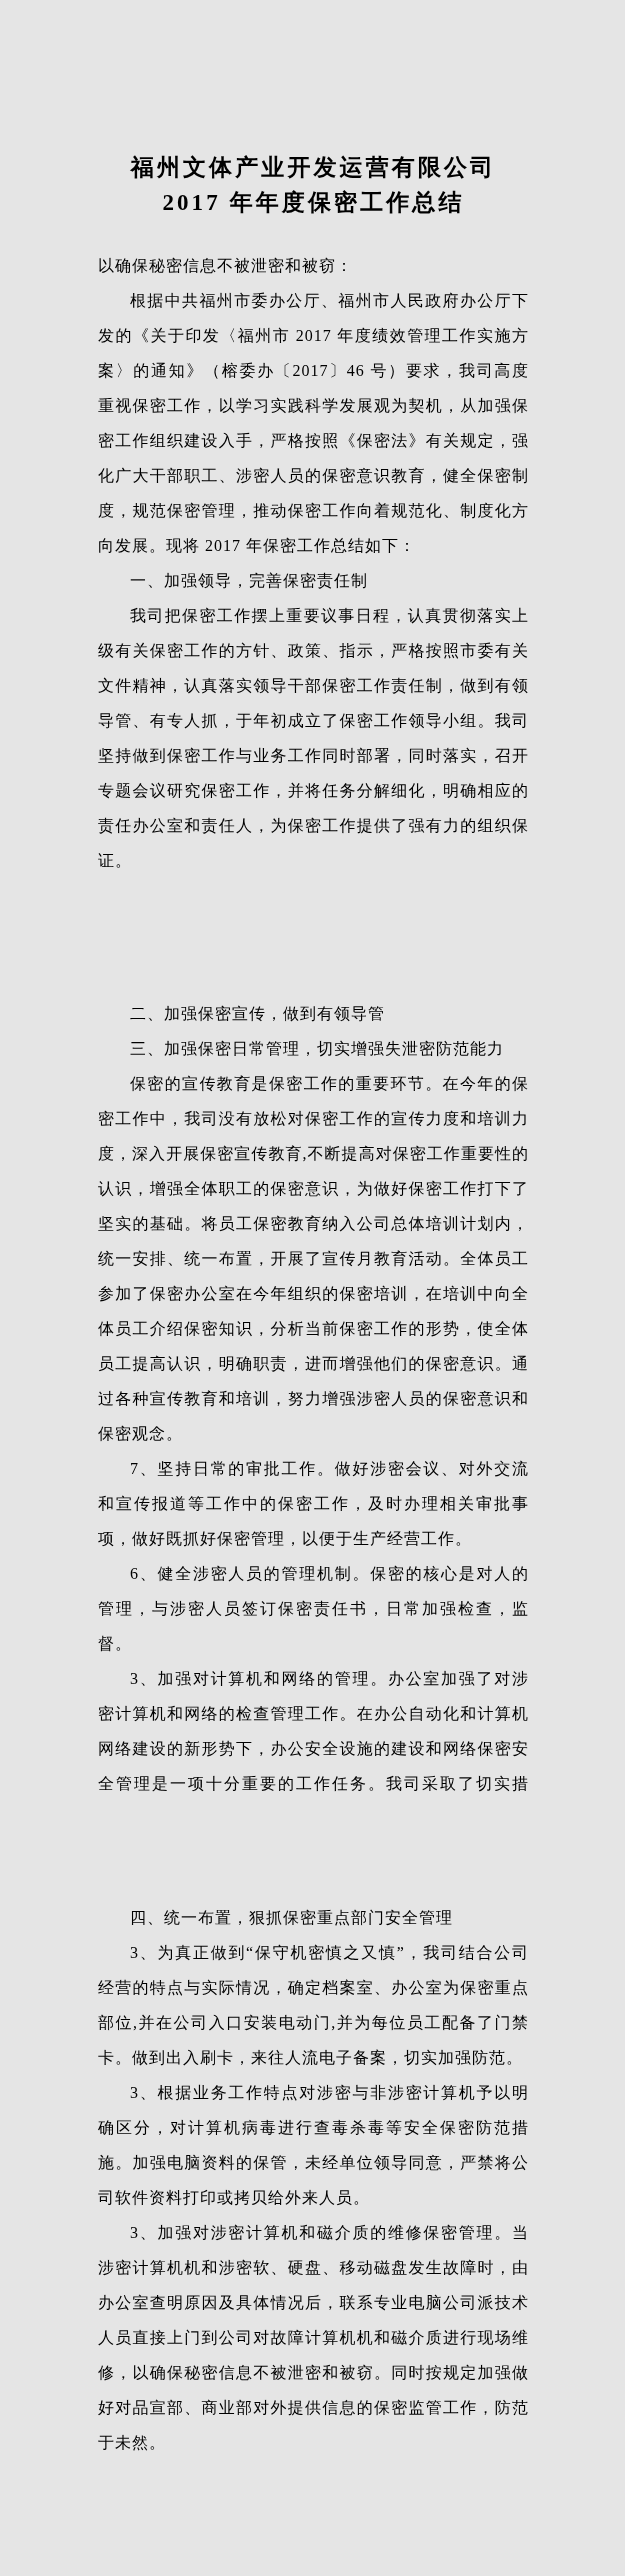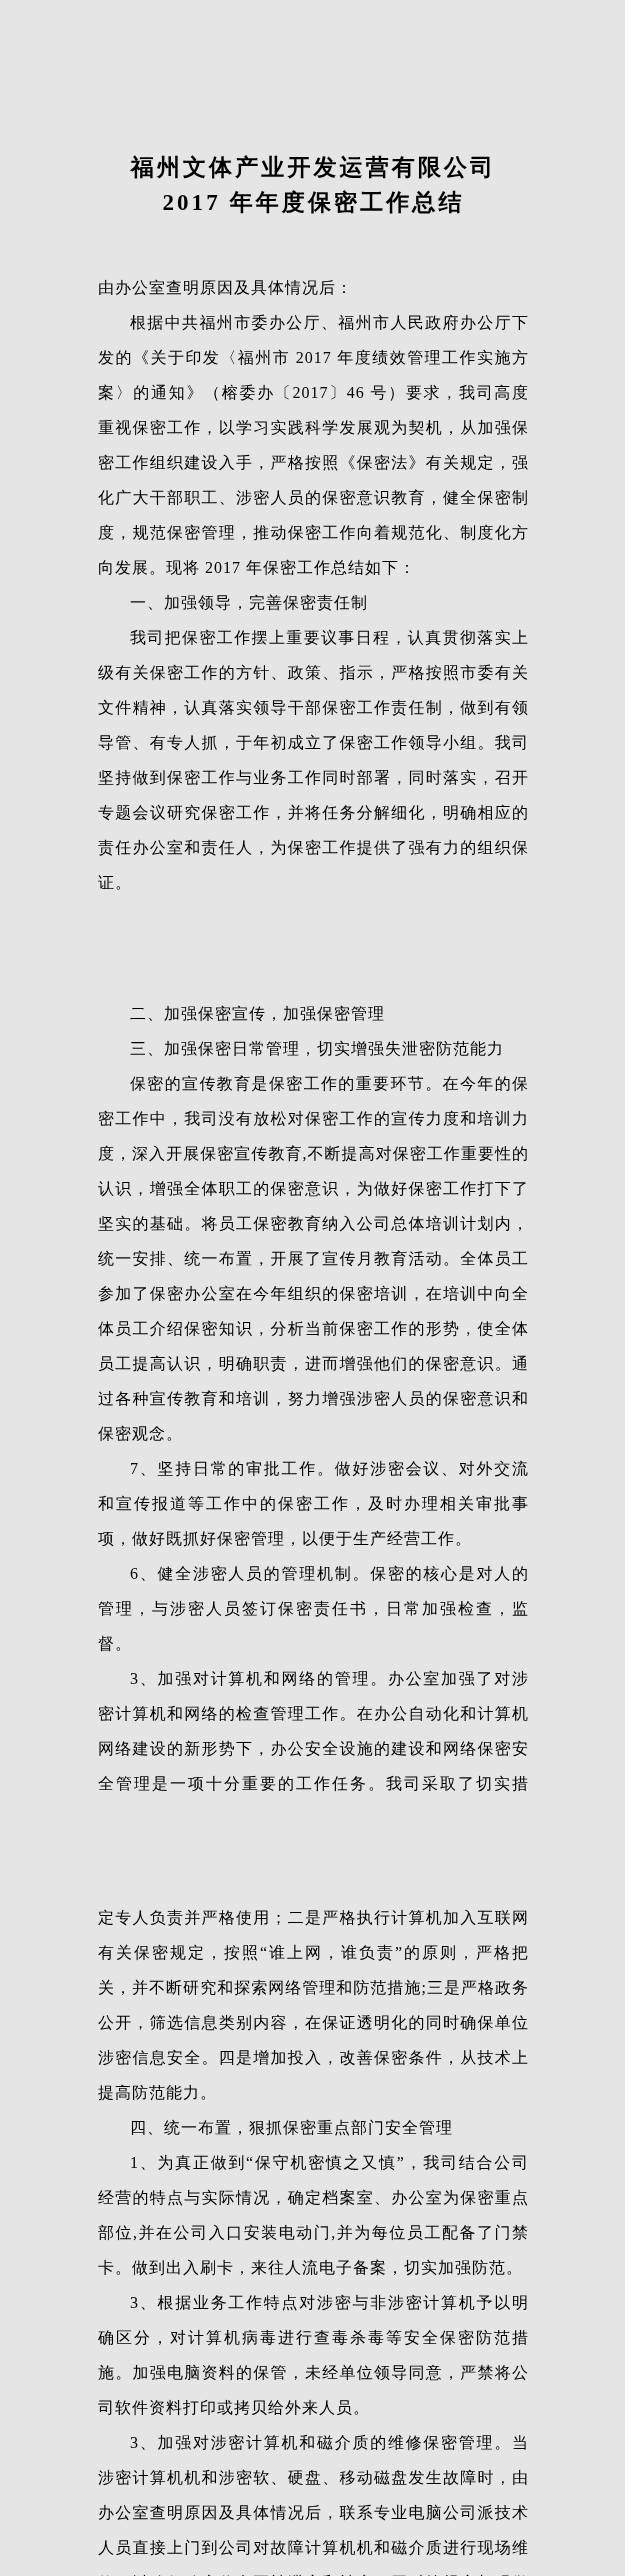--- a/index.html
+++ b/index.html
@@ -35,52 +35,51 @@
   .block { margin: 0; }
   .title {
     text-align: center;
     font-weight: bold;
     font-size: 23px;
     line-height: 35px;
     letter-spacing: 3.1px;
     text-indent: 0;
   }
   .page:first-child .title:first-child { margin-top: 58px; }
-  .page:first-child .title:nth-child(2) { margin-bottom: 50px; }
+  .page:first-child .title:nth-child(2) { margin-bottom: 28px; }
   .salutation { text-indent: 0; }
   .para { text-indent: 2em; }
   .cont { text-indent: 0; }
   .heading {
     font-weight: normal;
     text-indent: 2em;
     font-family: "Liberation Sans", "DejaVu Sans", sans-serif;
     letter-spacing: 1px;
   }
 </style>
 </head>
 <body>
 
 <main id="doc">
     <section class="page">
       <div class="block title">福州文体产业开发运营有限公司</div>
       <div class="block title">2017 年年度保密工作总结</div>
-      <div class="block salutation">由办公室查明原因及具体情况后：</div>
+      <div class="block salutation">以确保秘密信息不被泄密和被窃：</div>
       <div class="block para">根据中共福州市委办公厅、福州市人民政府办公厅下发的《关于印发〈福州市 2017 年度绩效管理工作实施方案〉的通知》（榕委办〔2017〕46 号）要求，我司高度重视保密工作，以学习实践科学发展观为契机，从加强保密工作组织建设入手，严格按照《保密法》有关规定，强化广大干部职工、涉密人员的保密意识教育，健全保密制度，规范保密管理，推动保密工作向着规范化、制度化方向发展。现将 2017 年保密工作总结如下：</div>
       <div class="block heading">一、加强领导，完善保密责任制</div>
       <div class="block para">我司把保密工作摆上重要议事日程，认真贯彻落实上级有关保密工作的方针、政策、指示，严格按照市委有关文件精神，认真落实领导干部保密工作责任制，做到有领导管、有专人抓，于年初成立了保密工作领导小组。我司坚持做到保密工作与业务工作同时部署，同时落实，召开专题会议研究保密工作，并将任务分解细化，明确相应的责任办公室和责任人，为保密工作提供了强有力的组织保证。</div>
     </section>
     <section class="page">
-      <div class="block heading">二、加强保密宣传，加强保密管理</div>
+      <div class="block heading">二、加强保密宣传，做到有领导管</div>
       <div class="block heading">三、加强保密日常管理，切实增强失泄密防范能力</div>
       <div class="block para">保密的宣传教育是保密工作的重要环节。在今年的保密工作中，我司没有放松对保密工作的宣传力度和培训力度，深入开展保密宣传教育,不断提高对保密工作重要性的认识，增强全体职工的保密意识，为做好保密工作打下了坚实的基础。将员工保密教育纳入公司总体培训计划内，统一安排、统一布置，开展了宣传月教育活动。全体员工参加了保密办公室在今年组织的保密培训，在培训中向全体员工介绍保密知识，分析当前保密工作的形势，使全体员工提高认识，明确职责，进而增强他们的保密意识。通过各种宣传教育和培训，努力增强涉密人员的保密意识和保密观念。</div>
       <div class="block para">7、坚持日常的审批工作。做好涉密会议、对外交流和宣传报道等工作中的保密工作，及时办理相关审批事项，做好既抓好保密管理，以便于生产经营工作。</div>
       <div class="block para">6、健全涉密人员的管理机制。保密的核心是对人的管理，与涉密人员签订保密责任书，日常加强检查，监督。</div>
       <div class="block para">3、加强对计算机和网络的管理。办公室加强了对涉密计算机和网络的检查管理工作。在办公自动化和计算机网络建设的新形势下，办公安全设施的建设和网络保密安全管理是一项十分重要的工作任务。我司采取了切实措施，加强保密管理：一是妥善管理传真机、打印机等现代办公设备，指</div>
     </section>
     <section class="page">
-      <div class="block cont">定专人负责并严格使用；二是严格执行计算机加入互联网有关保密规定，按照“谁上网，谁负责”的原则，严格把关，并不断研究和探索网络管理和防范措施;三是严格政务公开，筛选信息类别内容，在保证透明化的同时确保单位涉密信息安全。四是增加投入，改善保密条件，从技术上提高防范能力。</div>
       <div class="block heading">四、统一布置，狠抓保密重点部门安全管理</div>
-      <div class="block para">1、为真正做到“保守机密慎之又慎”，我司结合公司经营的特点与实际情况，确定档案室、办公室为保密重点部位,并在公司入口安装电动门,并为每位员工配备了门禁卡。做到出入刷卡，来往人流电子备案，切实加强防范。</div>
+      <div class="block para">3、为真正做到“保守机密慎之又慎”，我司结合公司经营的特点与实际情况，确定档案室、办公室为保密重点部位,并在公司入口安装电动门,并为每位员工配备了门禁卡。做到出入刷卡，来往人流电子备案，切实加强防范。</div>
       <div class="block para">3、根据业务工作特点对涉密与非涉密计算机予以明确区分，对计算机病毒进行查毒杀毒等安全保密防范措施。加强电脑资料的保管，未经单位领导同意，严禁将公司软件资料打印或拷贝给外来人员。</div>
       <div class="block para">3、加强对涉密计算机和磁介质的维修保密管理。当涉密计算机机和涉密软、硬盘、移动磁盘发生故障时，由办公室查明原因及具体情况后，联系专业电脑公司派技术人员直接上门到公司对故障计算机机和磁介质进行现场维修，以确保秘密信息不被泄密和被窃。同时按规定加强做好对品宣部、商业部对外提供信息的保密监管工作，防范于未然。</div>
     </section>
   </main>
 
 
 </body></html>

